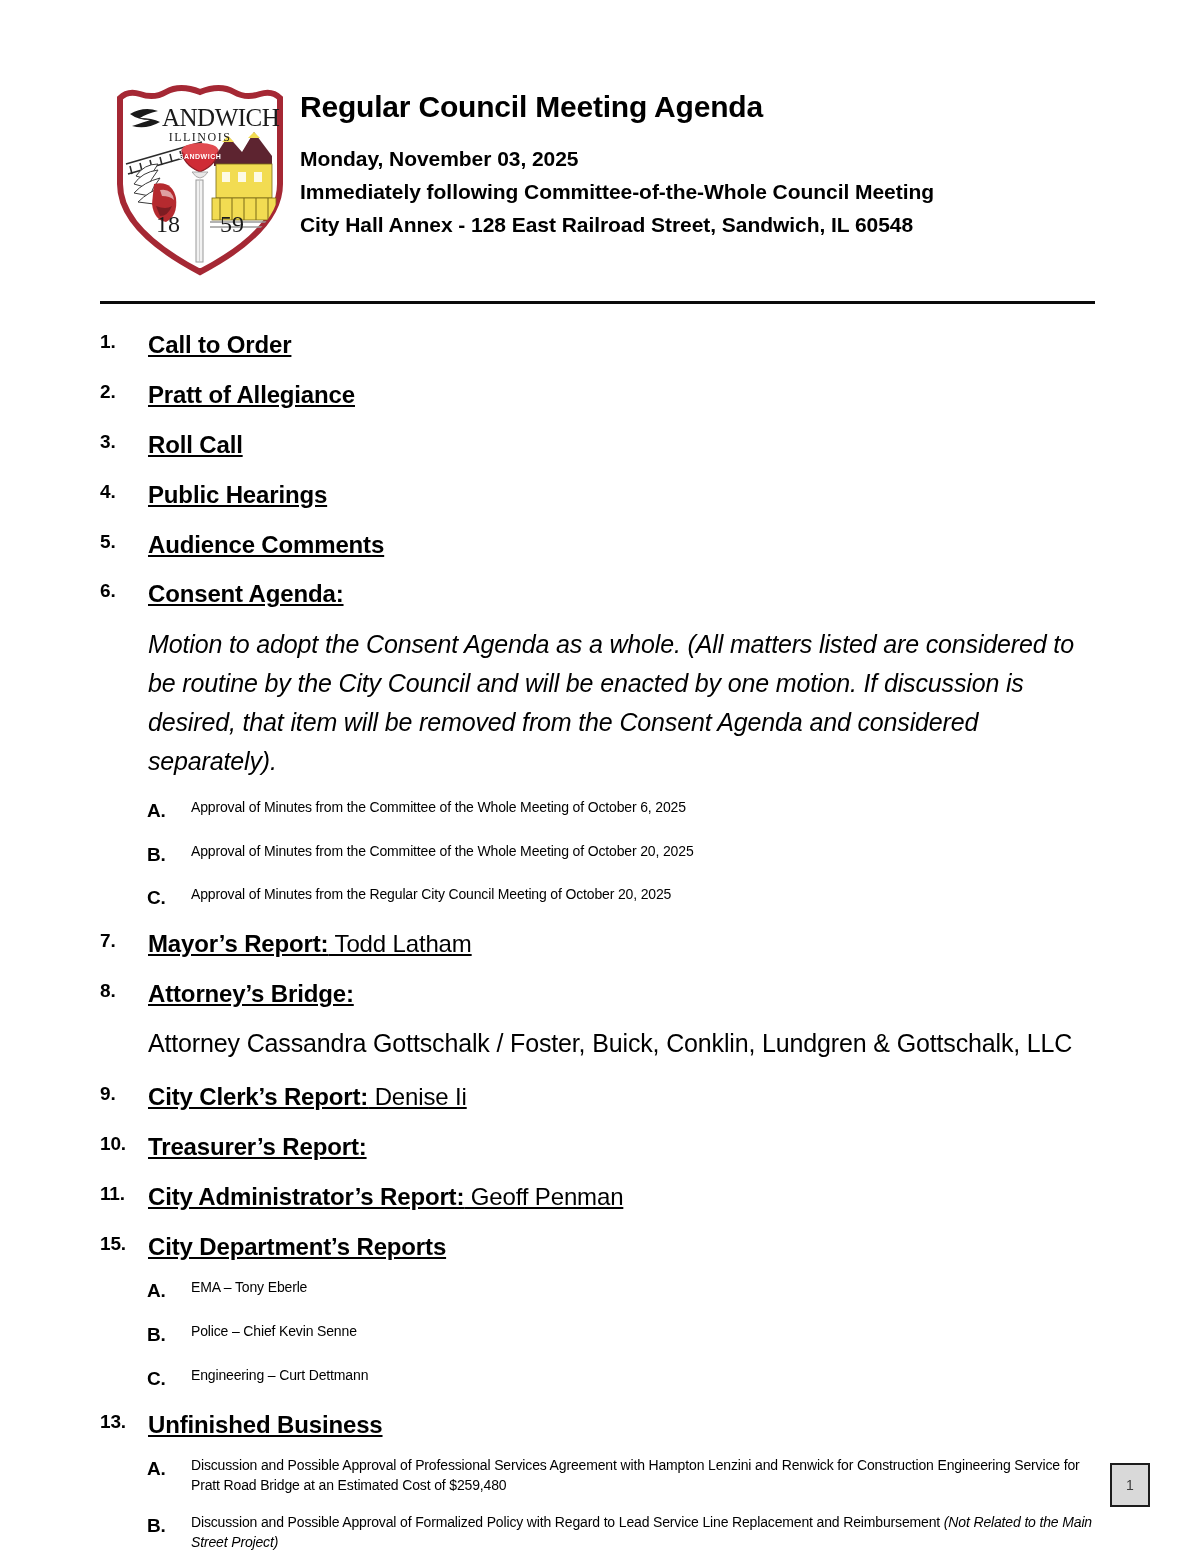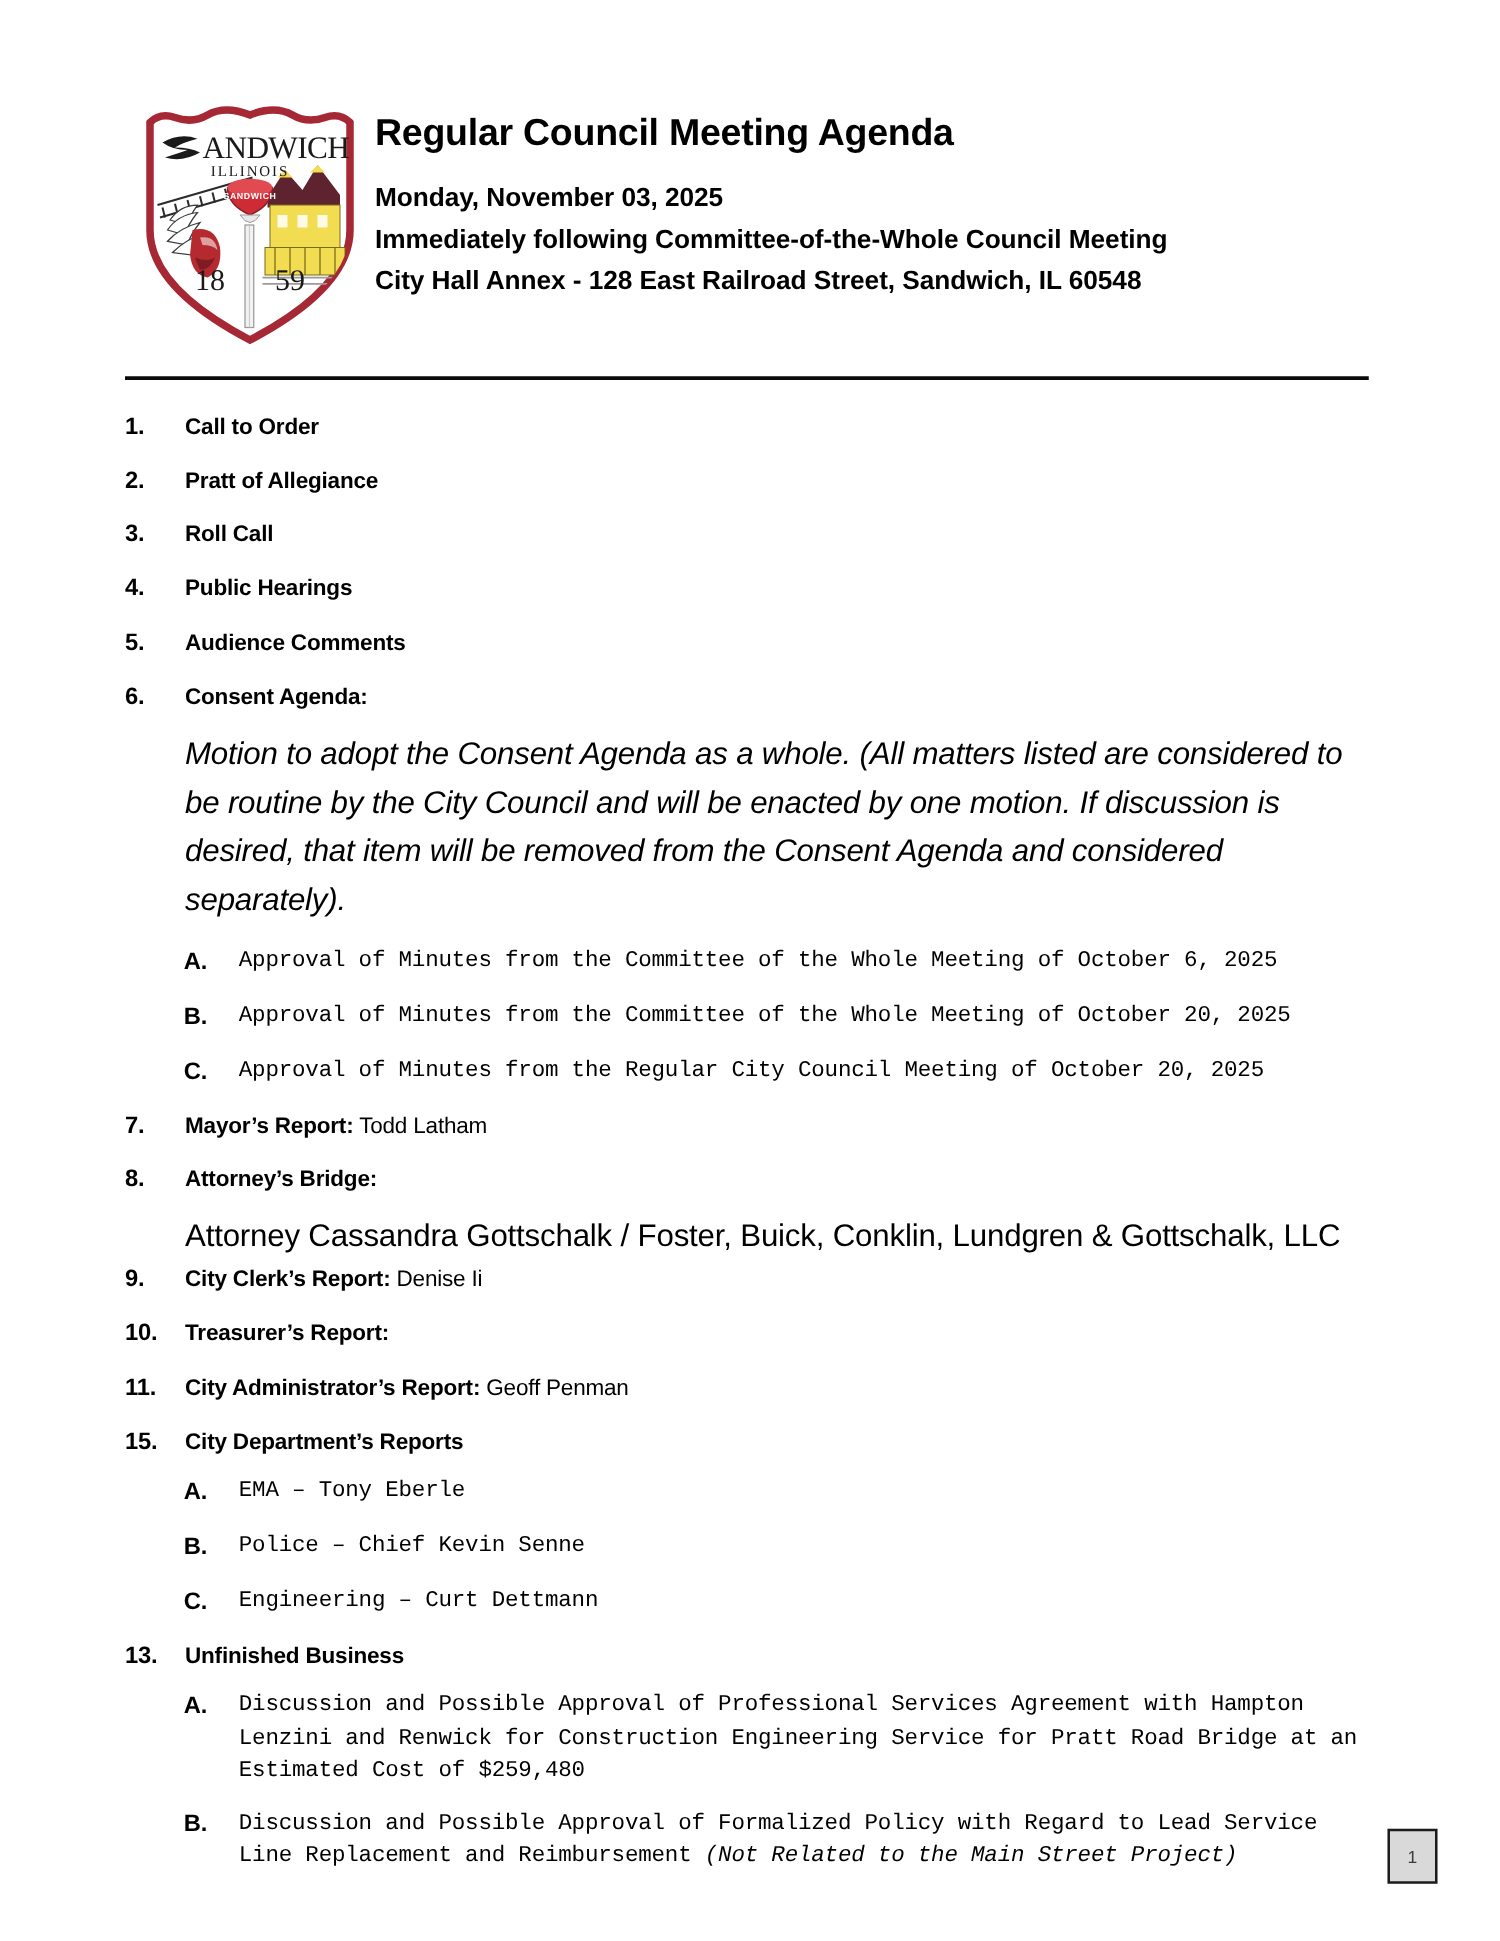--- a/index.html
+++ b/index.html
@@ -84,23 +84,24 @@
   .item-num {
     flex: 0 0 48px;
     width: 48px;
     font-size: 19px;
     font-weight: bold;
     line-height: 1.35;
     letter-spacing: -0.15px;
   }
   .item-body {
     flex: 1 1 auto;
-    font-size: 18px;
+    font-size: 24px;
     line-height: 1.35;
     letter-spacing: -0.15px;
+    text-decoration: underline;
   }
   .item-label {
     font-weight: bold;
   }
   .item-value {
     font-weight: normal;
   }
 
   
   .para {
@@ -108,21 +109,21 @@
     width: 948px;
     font-size: 25px;
     line-height: 1.56;
     letter-spacing: -0.15px;
     margin-bottom: 16px;
   }
   .para.italic {
     font-style: italic;
   }
   .para.plain {
-    margin-bottom: 2px;
+    margin-bottom: 18px;
     margin-top: 1px;
   }
 
   
   .sublist {
     margin-left: 47px;
     margin-bottom: 2px;
   }
   .subitem {
     display: flex;
@@ -132,25 +133,24 @@
   .sub-letter {
     flex: 0 0 44px;
     width: 44px;
     font-size: 19px;
     font-weight: bold;
     line-height: 1.46;
     letter-spacing: -0.15px;
   }
   .sub-text {
     flex: 1 1 auto;
-    font-size: 18px;
+    font-size: 14px;
     font-weight: normal;
     line-height: 1.46;
     letter-spacing: -0.15px;
-    font-family: Liberation Mono, monospace;
   }
   .sub-text .note-italic {
     font-style: italic;
   }
 
   
   .item.tight { margin-bottom: 14px; }
 
   
   .page-badge {

